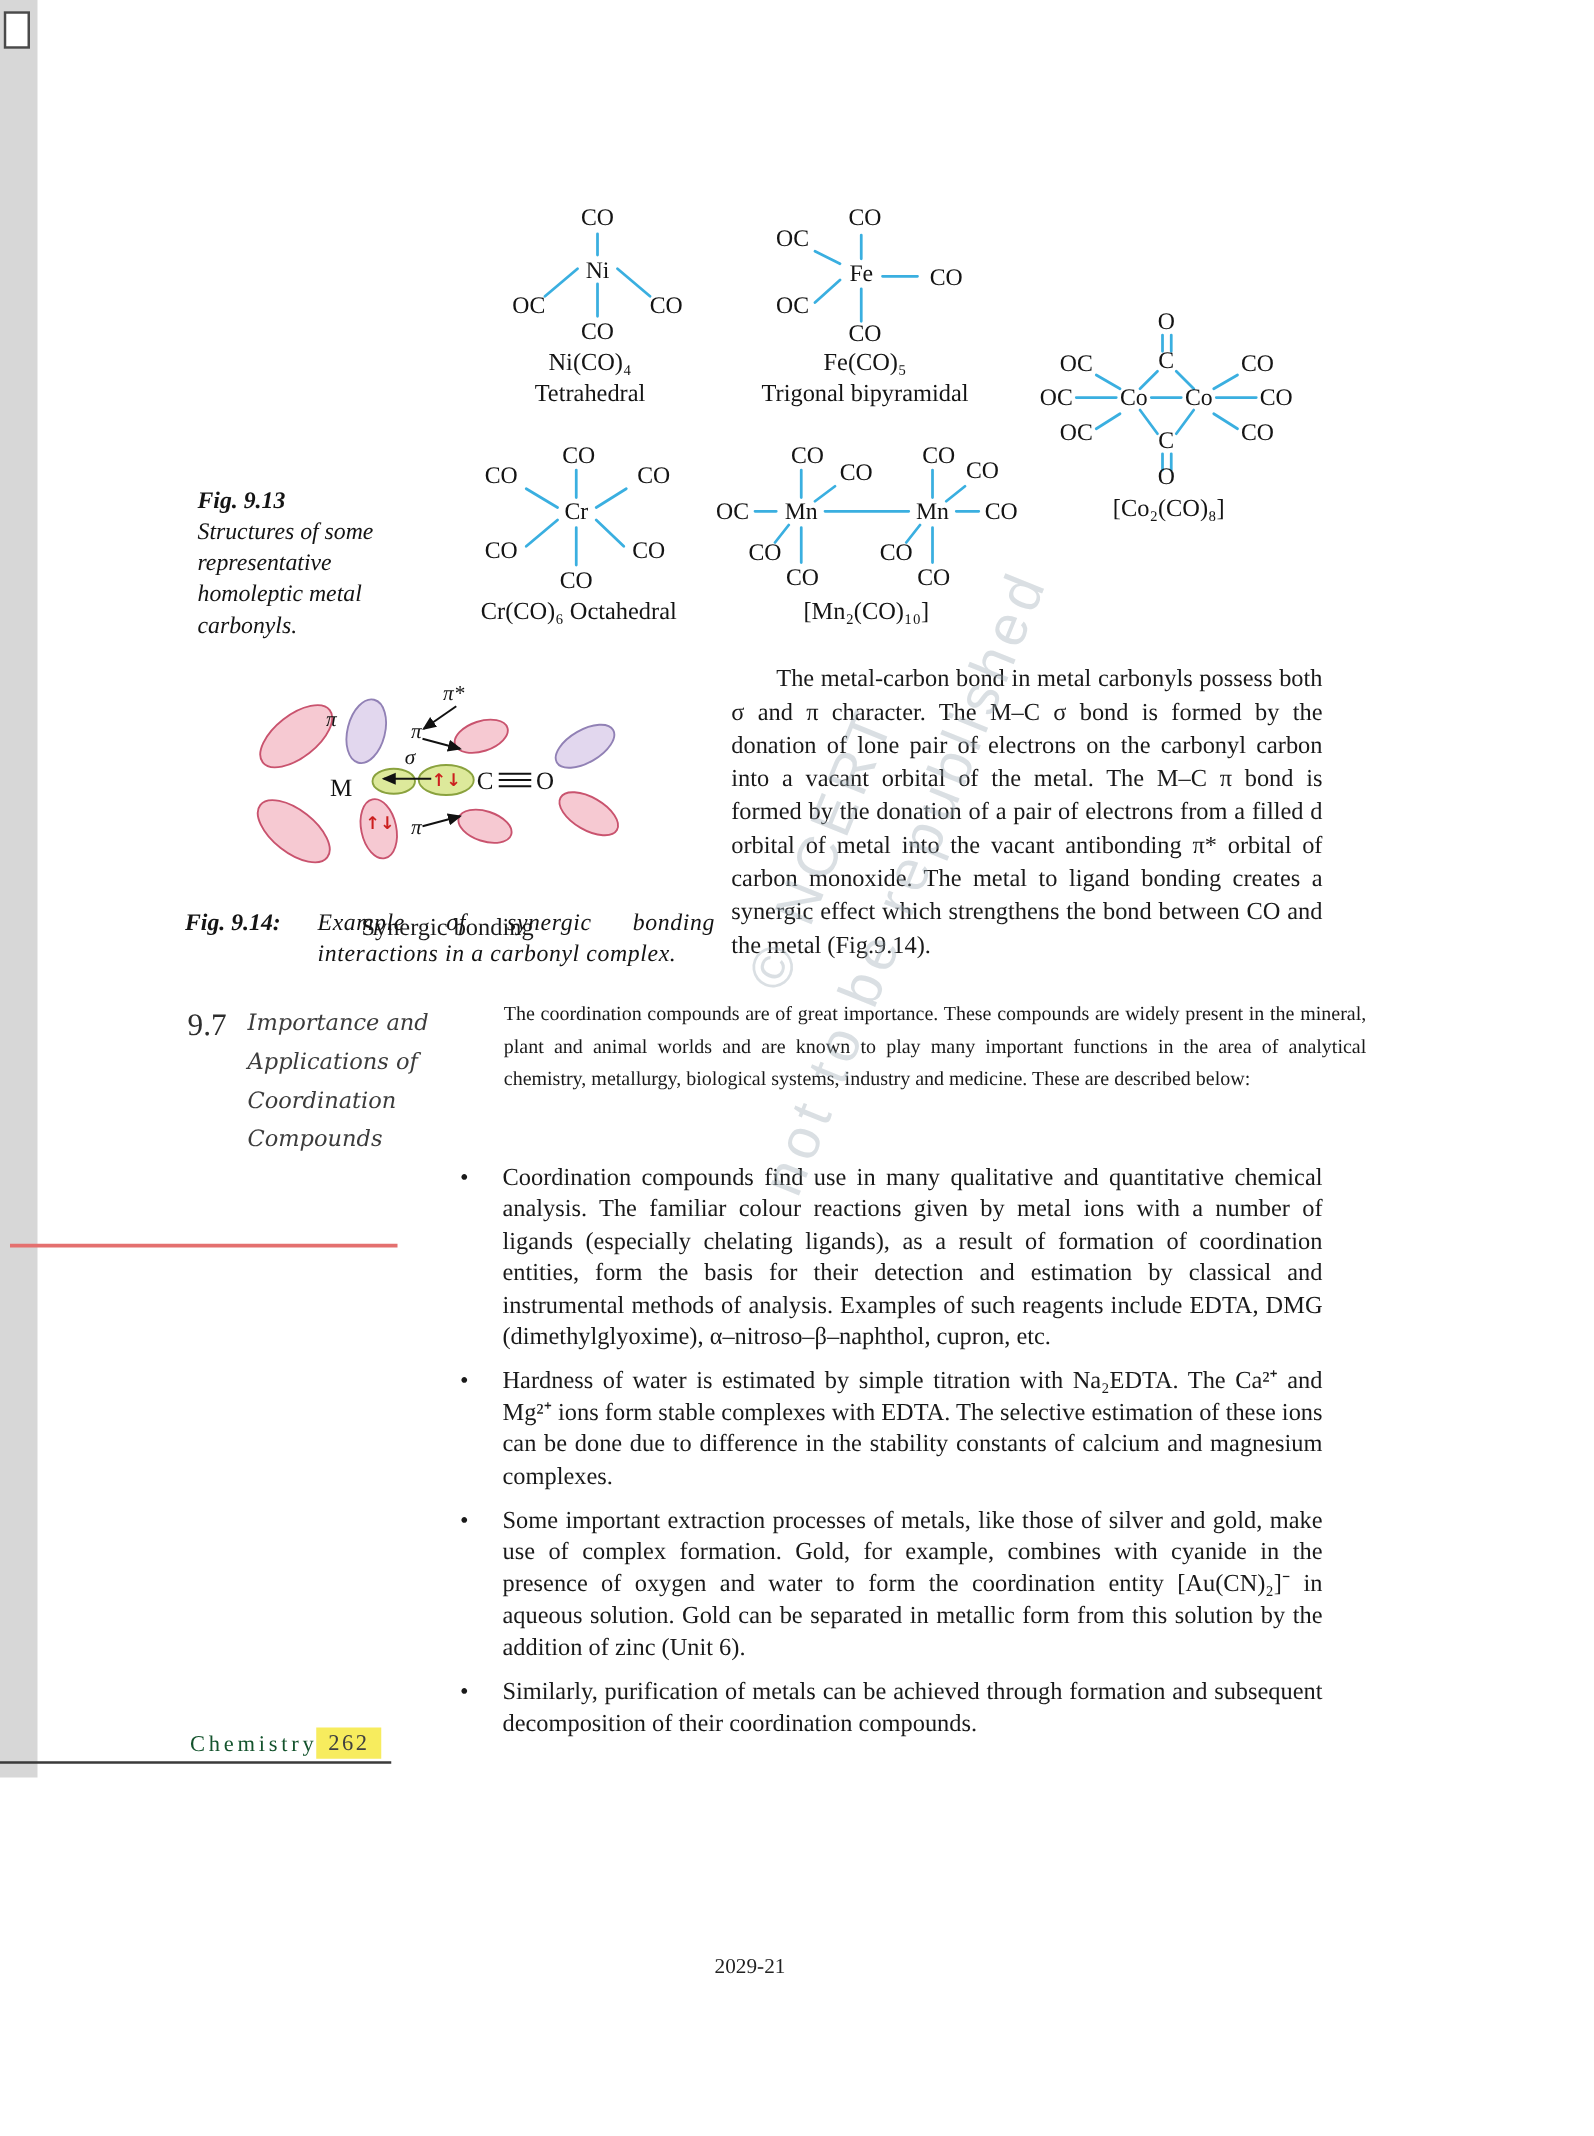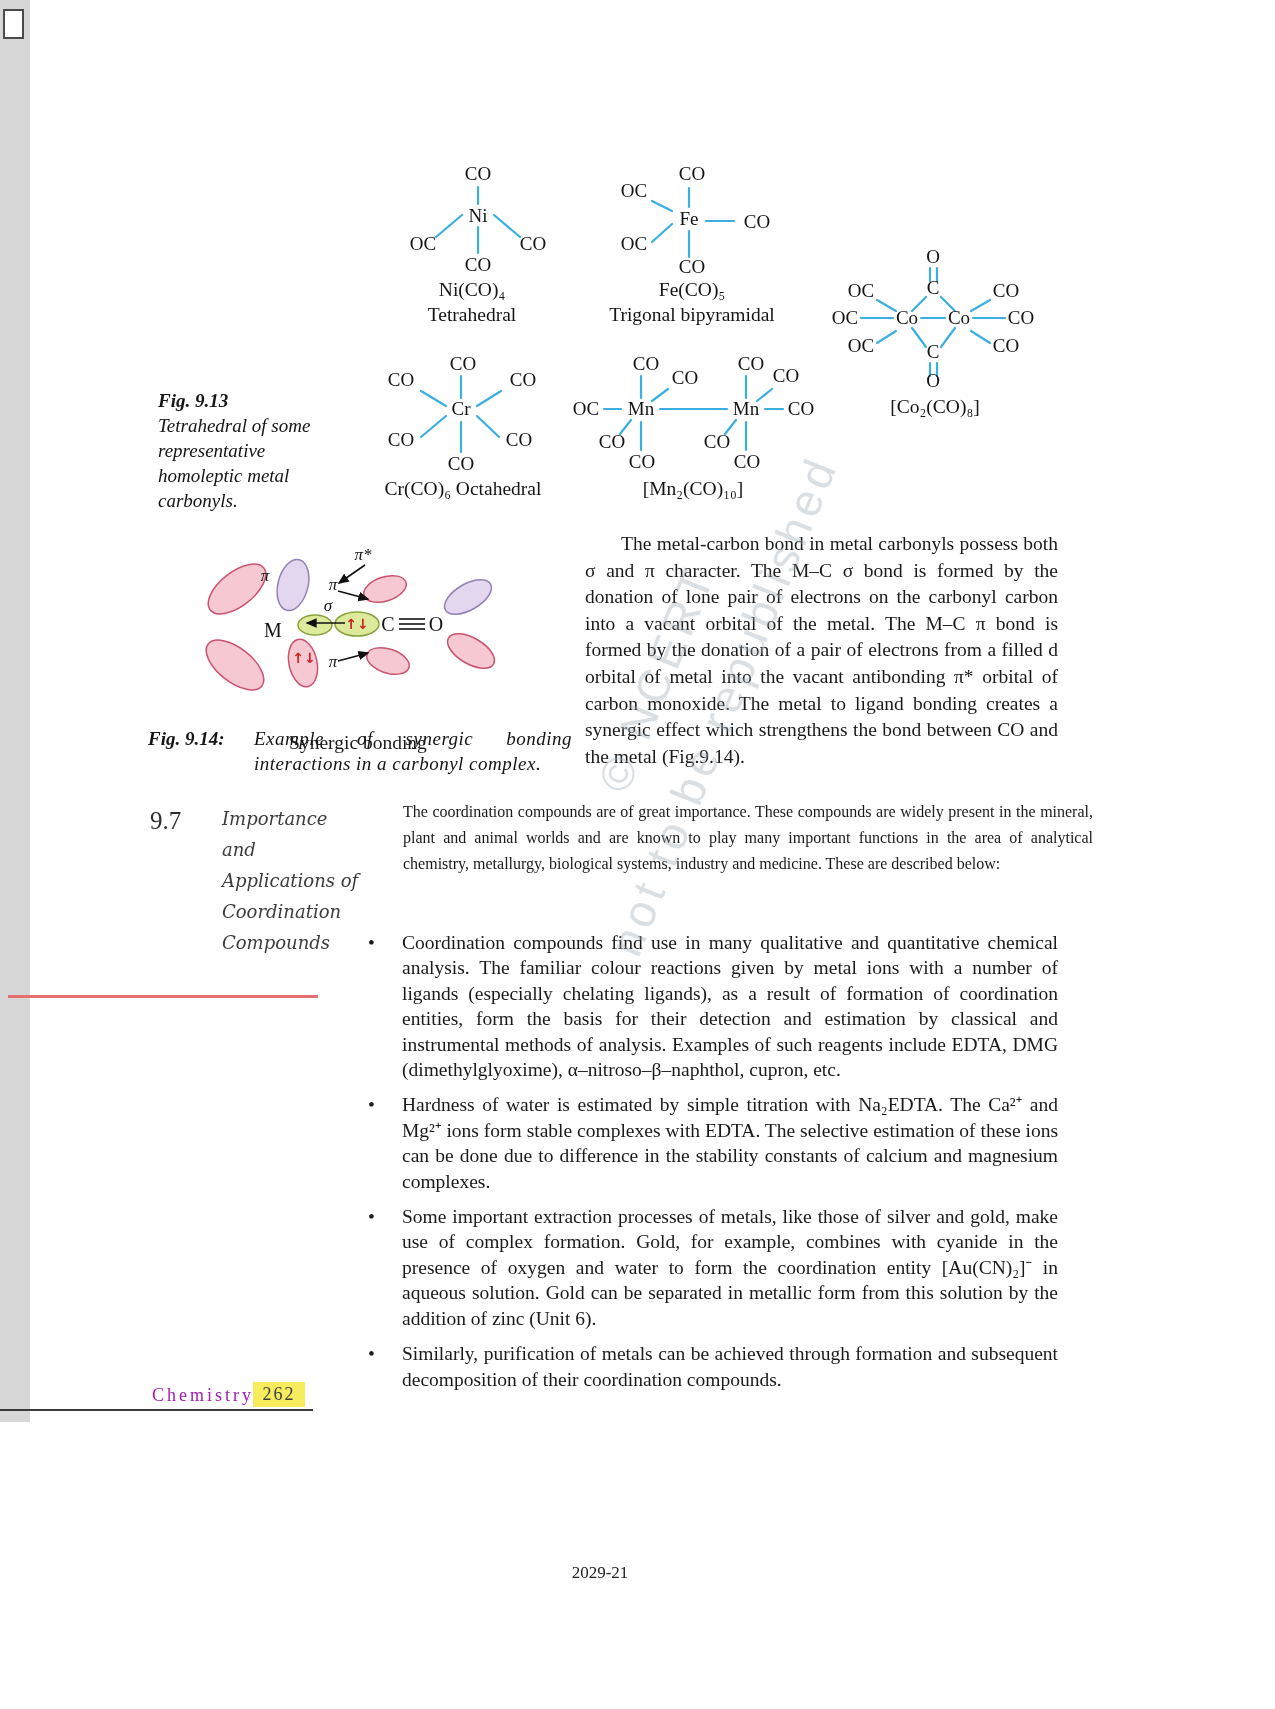--- a/index.html
+++ b/index.html
@@ -31,30 +31,30 @@
 
   
   .para1 { left:585px; top:531px; width:473px; font-size:19.5px; line-height:26.6px; text-align:justify; text-indent:36px; }
   .intro { left:368px; top:799px; width:690px; font-size:16px; line-height:26px; text-align:justify;margin-left:35px; }
   .bullets { left:368px; top:930px; width:690px; display:flex; flex-direction:column; gap:10px; }
   .bullet-item { display:flex; }
   .bullet-item .marker { width:34px; flex:0 0 34px; font-size:19.5px; line-height:25.4px; }
   .bullet-item .btxt { flex:1; font-size:19.5px; line-height:25.4px; text-align:justify; }
 
   
-  .section { left:150px; top:803px; width:215px; display:flex;gap:24px; }
+  .section { left:150px; top:803px; width:215px; display:flex; }
   .section .num { font-size:25px; width:48px; flex:0 0 48px; padding-top:4px; color:#2e2e2e; }
   .section .title {
     width:165px; font-family:"DejaVu Serif", serif; font-style:italic;
     font-size:18px; line-height:31px; color:#3c3c3c;
   }
   .red-rule { left:8px; top:995px; width:310px; height:3px; background:#e4706f; }
 
   
-  .footer-subject { left:152px; top:1385px; font-size:18px; letter-spacing:3px; color:#a21caf; }
+  .footer-subject { left:152px; top:1385px; font-size:18px; letter-spacing:3px; color:#14532d; }
   .page-badge { left:253px; top:1382px; width:52px; height:25px; background:#f7ec5e; text-align:center; font-size:18px; letter-spacing:2px; line-height:25px; color:#404040; }
   .footer-rule { left:0; top:1409px; width:313px; height:2px; background:#3a3a3a; }
   .year { left:540px; top:1563px; width:120px; text-align:center; font-size:17px; color:#222; }
 
   
   .watermark {
     left:340px; top:620px; width:700px; text-align:center;
     transform:rotate(-68deg); transform-origin:center;
     font-family:"Liberation Sans", sans-serif; font-size:46px; letter-spacing:5px;
     color:#9fadb6; opacity:0.38; z-index:6; pointer-events:none; line-height:72px;
@@ -151,21 +151,21 @@
     <text class="atom" x="751" y="370">CO</text>
     <text class="atom" x="786" y="382">CO</text>
     <text class="atom" x="717" y="448">CO</text>
     <text class="atom" x="747" y="468">CO</text>
     <text class="formula" x="693" y="495">[Mn₂(CO)₁₀]</text>
   </g>
 </svg>
 
 <div class="abs figcap cap913">
   <div><b>Fig. 9.13</b></div>
-  <div>Tetrahedral of some representative homoleptic metal carbonyls.</div>
+  <div>Structures of some representative homoleptic metal carbonyls.</div>
 </div>
 
 <svg class="abs" style="left:185px;top:545px" width="340" height="160">
   <defs>
     <marker id="ah" markerWidth="9" markerHeight="8" refX="6" refY="3" orient="auto">
       <path d="M0,0 L7,3 L0,6 Z" fill="#111"></path>
     </marker>
   </defs>
   <g>
     <ellipse cx="52" cy="44" rx="34" ry="17" fill="#f6c9d2" stroke="#c9536e" stroke-width="1.5" transform="rotate(-38 52 44)"></ellipse>

